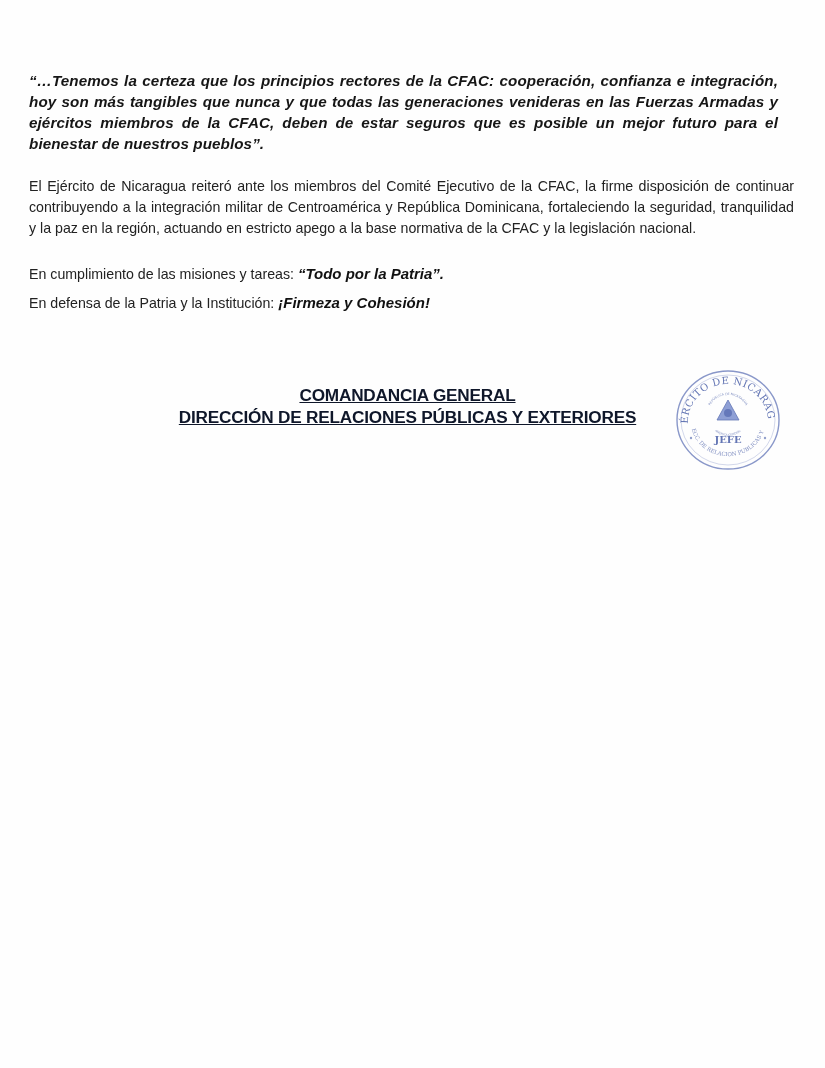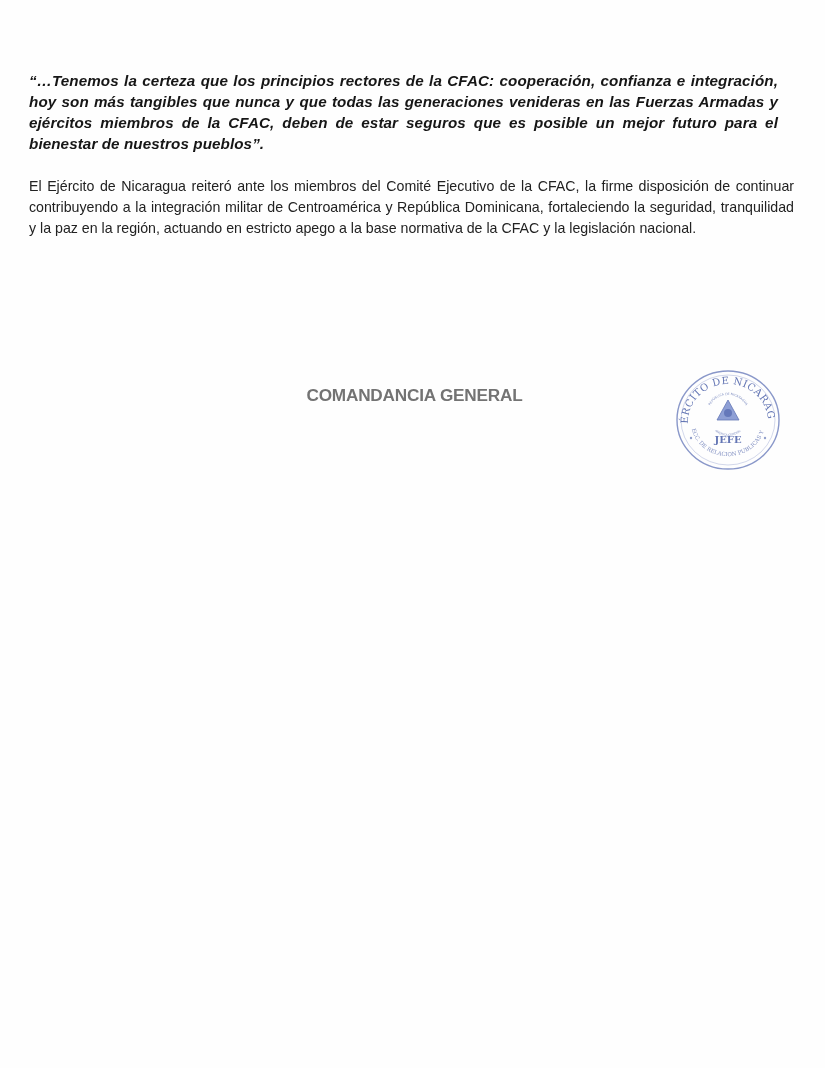--- a/index.html
+++ b/index.html
@@ -52,51 +52,59 @@
       color: #111;
     }
     .sign-block {
       position: absolute;
       left: 0;
       top: 314px;
       width: 765px;
     }
     .sign-text {
       position: absolute;
-      left: 128px;
+      left: 121px;
       width: 515px;
       text-align: center;
       font-weight: bold;
       font-size: 17.2px;
       line-height: 22px;
-      color: #737373;
+      color: #0f172a;
       letter-spacing: -0.2px;
+      text-decoration: underline;
     }
     .stamp {
       position: absolute;
       left: 645px;
       top: -16px;
       width: 108px;
       height: 104px;
     }
   </style>
 </head>
 <body>
 
 <div class="page">
   <p class="quote">“…Tenemos la certeza que los principios rectores de la CFAC: cooperación, confianza e integración, hoy son más tangibles que nunca y que todas las generaciones venideras en las Fuerzas Armadas y ejércitos miembros de la CFAC, deben de estar seguros que es posible un mejor futuro para el bienestar de nuestros pueblos”.</p>
 
   <p class="body-para">El Ejército de Nicaragua reiteró ante los miembros del Comité Ejecutivo de la CFAC, la firme disposición de continuar contribuyendo a la integración militar de Centroamérica y República Dominicana, fortaleciendo la seguridad, tranquilidad y la paz en la región, actuando en estricto apego a la base normativa de la CFAC y la legislación nacional.</p>
 
+  <p class="line">
+    <span>En cumplimiento de las misiones y tareas: </span><span class="em">“Todo por la Patria”.</span>
+  </p>
 
+  <p class="line">
+    <span>En defensa de la Patria y la Institución: </span><span class="em">¡Firmeza y Cohesión!</span>
+  </p>
 
 
   <div class="sign-block">
     <div class="sign-text">
       <div>COMANDANCIA GENERAL</div>
+      <div>DIRECCIÓN DE RELACIONES PÚBLICAS Y EXTERIORES</div>
     </div>
 
     <svg class="stamp" viewBox="0 0 108 104">
       <defs>
         <path id="arcTop" d="M 14,54 A 40,38 0 0 1 94,54"></path>
         <path id="arcBot" d="M 18,62 A 37,34 0 0 0 90,62"></path>
         <path id="arcInTop" d="M 34,46 A 20,19 0 0 1 74,46"></path>
         <path id="arcInBot" d="M 36,52 A 18,16 0 0 0 72,52"></path>
       </defs>
       <ellipse cx="54" cy="52" rx="51" ry="49" fill="none" stroke="#6b7dbb" stroke-width="1.4" opacity="0.8"></ellipse>

